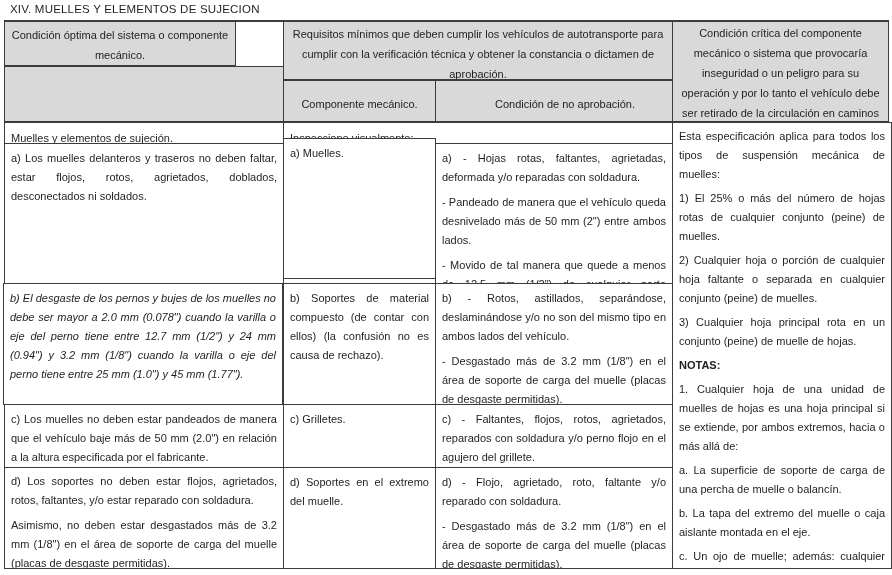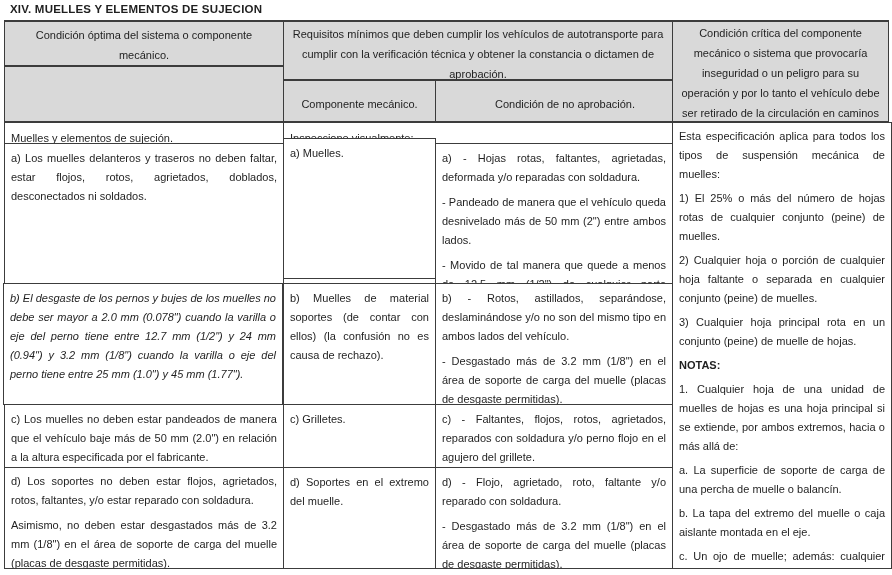--- a/index.html
+++ b/index.html
@@ -2,21 +2,21 @@
 <html><head>
 <meta charset="utf-8">
 <style>
   html,body{margin:0;padding:0;}
   body{
     width:892px;height:575px;position:relative;background:#ffffff;
     font-family:"Liberation Sans","DejaVu Sans",sans-serif;color:#1f1f1f;
     overflow:hidden;
   }
   .doc-title{
-    position:absolute;left:10px;top:3px;font-size:11.5px;font-weight:bold;
+    position:absolute;left:10px;top:3px;font-size:11.5px;font-weight:normal;
     letter-spacing:.2px;white-space:nowrap;
   }
   .cell{
     position:absolute;box-sizing:border-box;border:1px solid #3c3c3c;
     background:#ffffff;font-size:11px;line-height:19px;overflow:hidden;
     padding:5px 6px 0 6px;
   }
   .cell p{margin:0 0 6px 0;text-align:justify;}
   .hdr{
     background:#d9d9d9;text-align:center;line-height:20px;padding-top:4px;
@@ -26,21 +26,21 @@
   .subhdr{padding-top:13px;}
   .thin{line-height:14px;padding-top:8px;}
   .bold{font-weight:bold;text-align:left !important;}
   .frame-top{position:absolute;left:4px;top:20px;width:885px;height:0;border-top:2px solid #3c3c3c;}
 </style>
 </head>
 <body>
 
 <div class="doc-title">XIV. MUELLES Y ELEMENTOS DE SUJECION</div>
 
-<div class="cell hdr" style="left:4px;top:20px;width:280px;height:47px;">
+<div class="cell hdr" style="left:4px;top:20px;width:232px;height:47px;">
   <p>Condición óptima del sistema o componente mecánico.</p>
 </div>
 <div class="cell hdr" style="left:4px;top:66px;width:280px;height:57px;"></div>
 <div class="cell hdr" style="left:283px;top:20px;width:390px;height:61px;padding-top:3px;">
   <p>Requisitos mínimos que deben cumplir los vehículos de autotransporte para cumplir con la verificación técnica y obtener la constancia o dictamen de aprobación.</p>
 </div>
 <div class="cell hdr subhdr" style="left:283px;top:80px;width:153px;height:43px;">
   <p>Componente mecánico.</p>
 </div>
 <div class="cell hdr subhdr" style="left:435px;top:80px;width:238px;height:43px;padding-left:28px;">
@@ -66,21 +66,21 @@
 <div class="cell" style="left:435px;top:143px;width:238px;height:141px;">
   <p>a) - Hojas rotas, faltantes, agrietadas, deformada y/o reparadas con soldadura.</p>
   <p>- Pandeado de manera que el vehículo queda desnivelado más de 50 mm (2") entre ambos lados.</p>
   <p>- Movido de tal manera que quede a menos de 12.5 mm (1/2") de cualquier parte giratoria.</p>
 </div>
 
 <div class="cell" style="left:3px;top:283px;width:280px;height:122px;font-style:italic;">
   <p>b) El desgaste de los pernos y bujes de los muelles no debe ser mayor a 2.0 mm (0.078") cuando la varilla o eje del perno tiene entre 12.7 mm (1/2") y 24 mm (0.94") y 3.2 mm (1/8") cuando la varilla o eje del perno tiene entre 25 mm (1.0") y 45 mm (1.77").</p>
 </div>
 <div class="cell" style="left:283px;top:283px;width:153px;height:122px;">
-  <p>b) Muelles de material soportes (de contar con ellos) (la confusión no es causa de rechazo).</p>
+  <p>b) Soportes de material compuesto (de contar con ellos) (la confusión no es causa de rechazo).</p>
 </div>
 <div class="cell" style="left:435px;top:283px;width:238px;height:122px;">
   <p>b) - Rotos, astillados, separándose, deslaminándose y/o no son del mismo tipo en ambos lados del vehículo.</p>
   <p>- Desgastado más de 3.2 mm (1/8") en el área de soporte de carga del muelle (placas de desgaste permitidas).</p>
 </div>
 
 <div class="cell" style="left:4px;top:404px;width:280px;height:64px;">
   <p>c) Los muelles no deben estar pandeados de manera que el vehículo baje más de 50 mm (2.0") en relación a la altura especificada por el fabricante.</p>
 </div>
 <div class="cell" style="left:283px;top:404px;width:153px;height:64px;">

